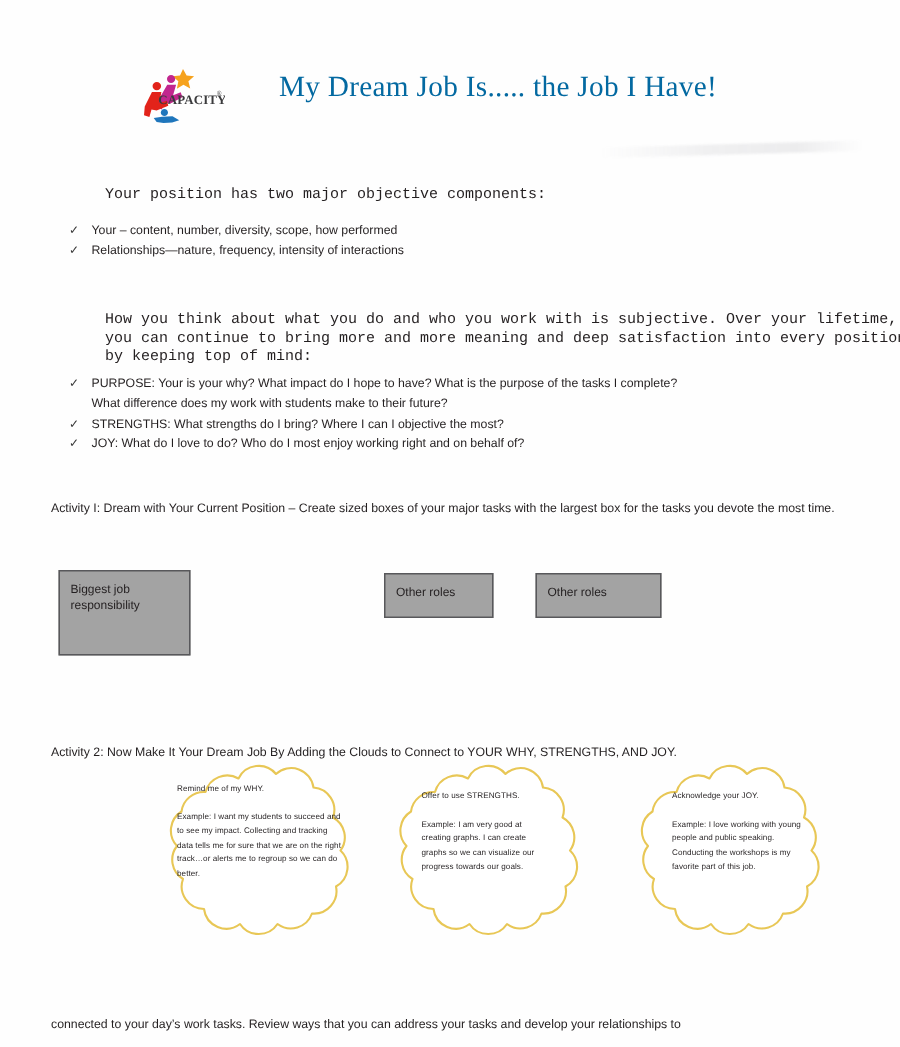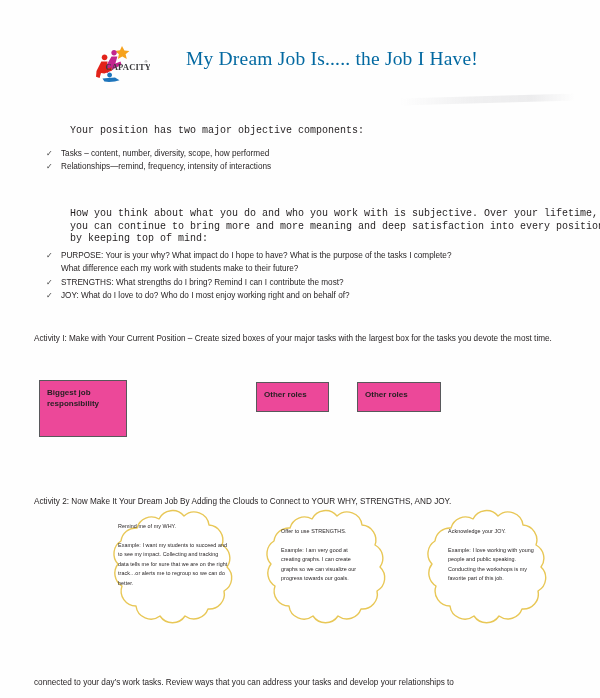--- a/index.html
+++ b/index.html
@@ -99,23 +99,22 @@
     width: 545px;
     font-size: 8.2px;
     line-height: 12.8px;
     color: #231f20;
   }
 
   
   .box {
     position: absolute;
     border: 1px solid #58585b;
-    background: #ec4899;
+    background: #a3a3a3;
     box-sizing: border-box;
-    font-weight: bold;
   }
   .box span {
     position: absolute;
     left: 7px;
     top: 6px;
     right: 4px;
     font-size: 8px;
     line-height: 11.4px;
     color: #231f20;
   }
@@ -177,49 +176,49 @@
     <div class="doc-title">My Dream Job Is..... the Job I Have!</div>
   </div>
 
   <div class="scan-line"></div>
 
   <div class="txt para" style="top:125px;">Your position has two major objective components:</div>
 
   <div class="bullets" style="top:147px;">
     <div class="bullet-row">
       <span class="chk">✓</span>
-      <span class="bullet-text">Tasks – content, number, diversity, scope, how performed</span>
-    </div>
-    <div class="bullet-row">
-      <span class="chk">✓</span>
-      <span class="bullet-text">Relationships—remind, frequency, intensity of interactions</span>
+      <span class="bullet-text">Your – content, number, diversity, scope, how performed</span>
+    </div>
+    <div class="bullet-row">
+      <span class="chk">✓</span>
+      <span class="bullet-text">Relationships—nature, frequency, intensity of interactions</span>
     </div>
   </div>
 
   <div class="txt para" style="top:208px;">How you think about what you do and who you work with is subjective.  Over your lifetime, you can continue to bring more and more meaning and deep satisfaction into every position by keeping top of mind:</div>
 
   <div class="bullets" style="top:249px;">
     <div class="bullet-row">
       <span class="chk">✓</span>
       <span class="bullet-text">
         <span>PURPOSE: Your is your why?  What impact do I hope to have?  What is the purpose of the tasks I complete?</span>
-        <span class="sub">What difference each my work with students make to their future?</span>
+        <span class="sub">What difference does my work with students make to their future?</span>
       </span>
     </div>
     <div class="bullet-row">
       <span class="chk">✓</span>
-      <span class="bullet-text">STRENGTHS:  What strengths do I bring?  Remind I can I contribute the most?</span>
+      <span class="bullet-text">STRENGTHS:  What strengths do I bring?  Where I can I objective the most?</span>
     </div>
     <div class="bullet-row">
       <span class="chk">✓</span>
       <span class="bullet-text">JOY:  What do I love to do?  Who do I most enjoy working right and on behalf of?</span>
     </div>
   </div>
 
-  <div class="activity" style="top:333px;">Activity I:  Make with Your Current Position – Create sized boxes of your major tasks with the largest box for the tasks you devote the most time.</div>
+  <div class="activity" style="top:333px;">Activity I:  Dream with Your Current Position – Create sized boxes of your major tasks with the largest box for the tasks you devote the most time.</div>
 
   <div class="box" style="left:39px; top:380px; width:88px; height:57px;">
     <span>Biggest job responsibility</span>
   </div>
 
 
   <div class="box" style="left:256px; top:382px; width:73px; height:30px;">
     <span>Other  roles</span>
   </div>
 

